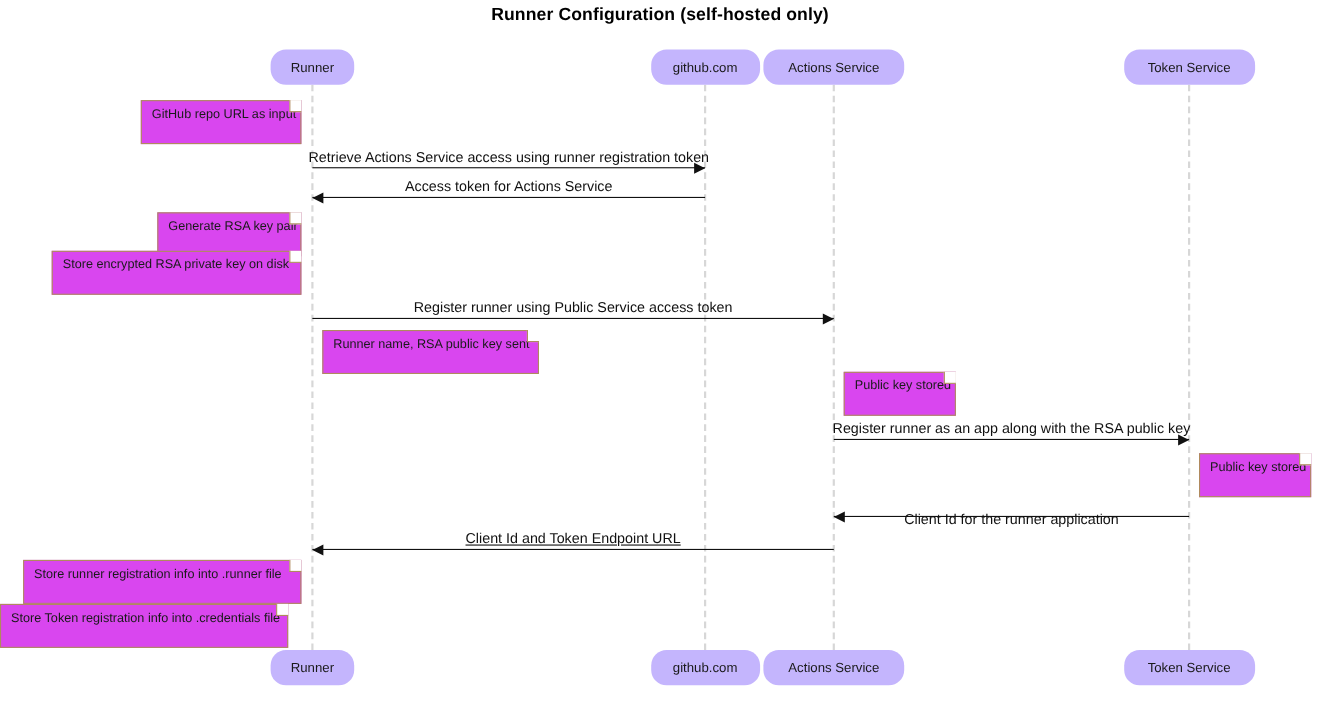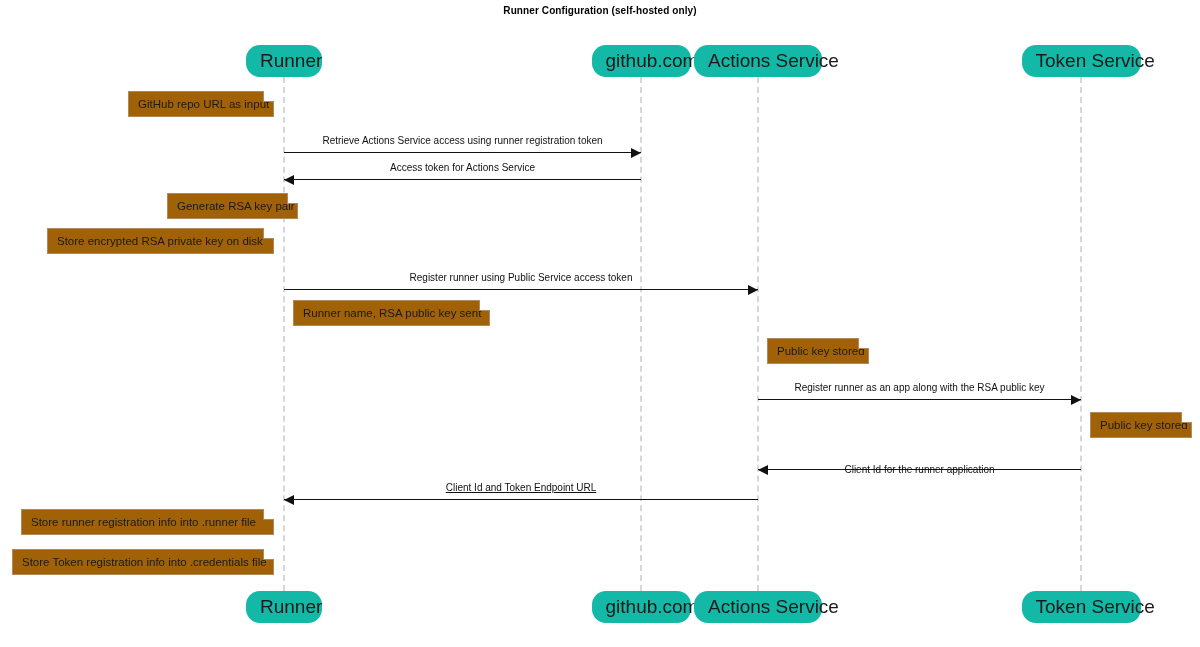--- a/index.html
+++ b/index.html
@@ -20,49 +20,49 @@
     left: 0; top: 0;
     width: 1200px;
     height: 647px;
   }
   .title {
     position: absolute;
     left: 0;
     top: 5px;
     width: 1200px;
     text-align: center;
-    font-size: 10px;
+    font-size: 16px;
     font-weight: bold;
     color: #000000;
     letter-spacing: 0.1px;
   }
   .lifeline {
     position: absolute;
     width: 0;
     border-left: 2px dashed #d7d7d7;
   }
   .participant {
     position: absolute;
-    background: #14b8a6;
+    background: #c4b5fd;
     border-radius: 14px;
     height: 32px;
     line-height: 32px;
     text-align: center;
-    font-size: 19px;
+    font-size: 12px;
     color: #1a1a1a;
     white-space: nowrap;
     box-sizing: border-box;
     padding: 0 14px;
   }
   .note {
     position: absolute;
-    background: #a16207;
+    background: #d946ef;
     border: 1px solid #b08a5e;
     box-sizing: border-box;
-    height: 26px;
+    height: 40px;
     line-height: 24px;
     font-size: 11.5px;
     color: #1a1a1a;
     white-space: nowrap;
     padding: 0 9px 0 9px;
   }
   .note .fold {
     position: absolute;
     top: -1px;
     right: -1px;
@@ -85,21 +85,21 @@
     border-bottom: 5px solid transparent;
   }
   .arrow-head.right {
     border-left: 10px solid #111111;
   }
   .arrow-head.left {
     border-right: 10px solid #111111;
   }
   .msg-label {
     position: absolute;
-    font-size: 10px;
+    font-size: 13px;
     color: #111111;
     text-align: center;
     white-space: nowrap;
     transform: translateX(-50%);
   }
 </style>
 </head>
 <body>
 
 <div id="diagram">
@@ -110,27 +110,27 @@
     <div class="lifeline" style="left: 1080px; top: 77px; height: 514px;"></div>
     <div class="participant" style="width: 76px; left: 246px; top: 45px;">Runner</div>
     <div class="participant" style="width: 99px; left: 591.5px; top: 45px;">github.com</div>
     <div class="participant" style="width: 128px; left: 694px; top: 45px;">Actions Service</div>
     <div class="participant" style="width: 119px; left: 1021.5px; top: 45px;">Token Service</div>
     <div class="participant" style="width: 76px; left: 246px; top: 591px;">Runner</div>
     <div class="participant" style="width: 99px; left: 591.5px; top: 591px;">github.com</div>
     <div class="participant" style="width: 128px; left: 694px; top: 591px;">Actions Service</div>
     <div class="participant" style="width: 119px; left: 1021.5px; top: 591px;">Token Service</div>
     <div class="note" style="left: 128px; top: 91px; width: 146px;"><span>GitHub repo URL as input</span><span class="fold"></span></div>
-    <div class="note" style="left: 143px; top: 193px; width: 131px; margin-left: 24px;"><span>Generate RSA key pair</span><span class="fold"></span></div>
+    <div class="note" style="left: 143px; top: 193px; width: 131px;"><span>Generate RSA key pair</span><span class="fold"></span></div>
     <div class="note" style="left: 47px; top: 228px; width: 227px;"><span>Store encrypted RSA private key on disk</span><span class="fold"></span></div>
     <div class="note" style="left: 293px; top: 300px; width: 197px;"><span>Runner name, RSA public key sent</span><span class="fold"></span></div>
     <div class="note" style="left: 767px; top: 338px; width: 102px;"><span>Public key stored</span><span class="fold"></span></div>
     <div class="note" style="left: 1090px; top: 412px; width: 102px;"><span>Public key stored</span><span class="fold"></span></div>
     <div class="note" style="left: 21px; top: 509px; width: 253px;"><span>Store runner registration info into .runner file</span><span class="fold"></span></div>
-    <div class="note" style="left: 12px; top: 549px; width: 262px;"><span>Store Token registration info into .credentials file</span><span class="fold"></span></div>
+    <div class="note" style="left: 0; top: 549px; width: 262px;"><span>Store Token registration info into .credentials file</span><span class="fold"></span></div>
     <div class="msg-line" style="left: 284px; top: 152px; width: 357px;"></div>
     <div class="arrow-head right" style="top: 148px; left: 631px;"></div>
     <div class="msg-label" style="left: 462.5px; top: 135px;">Retrieve Actions Service access using runner registration token</div>
     <div class="msg-line" style="left: 284px; top: 179px; width: 357px;"></div>
     <div class="arrow-head left" style="top: 175px; left: 284px;"></div>
     <div class="msg-label" style="left: 462.5px; top: 162px;">Access token for Actions Service</div>
     <div class="msg-line" style="left: 284px; top: 289px; width: 474px;"></div>
     <div class="arrow-head right" style="top: 285px; left: 748px;"></div>
     <div class="msg-label" style="left: 521px; top: 272px;">Register runner using Public Service access token</div>
     <div class="msg-line" style="left: 758px; top: 399px; width: 323px;"></div>

